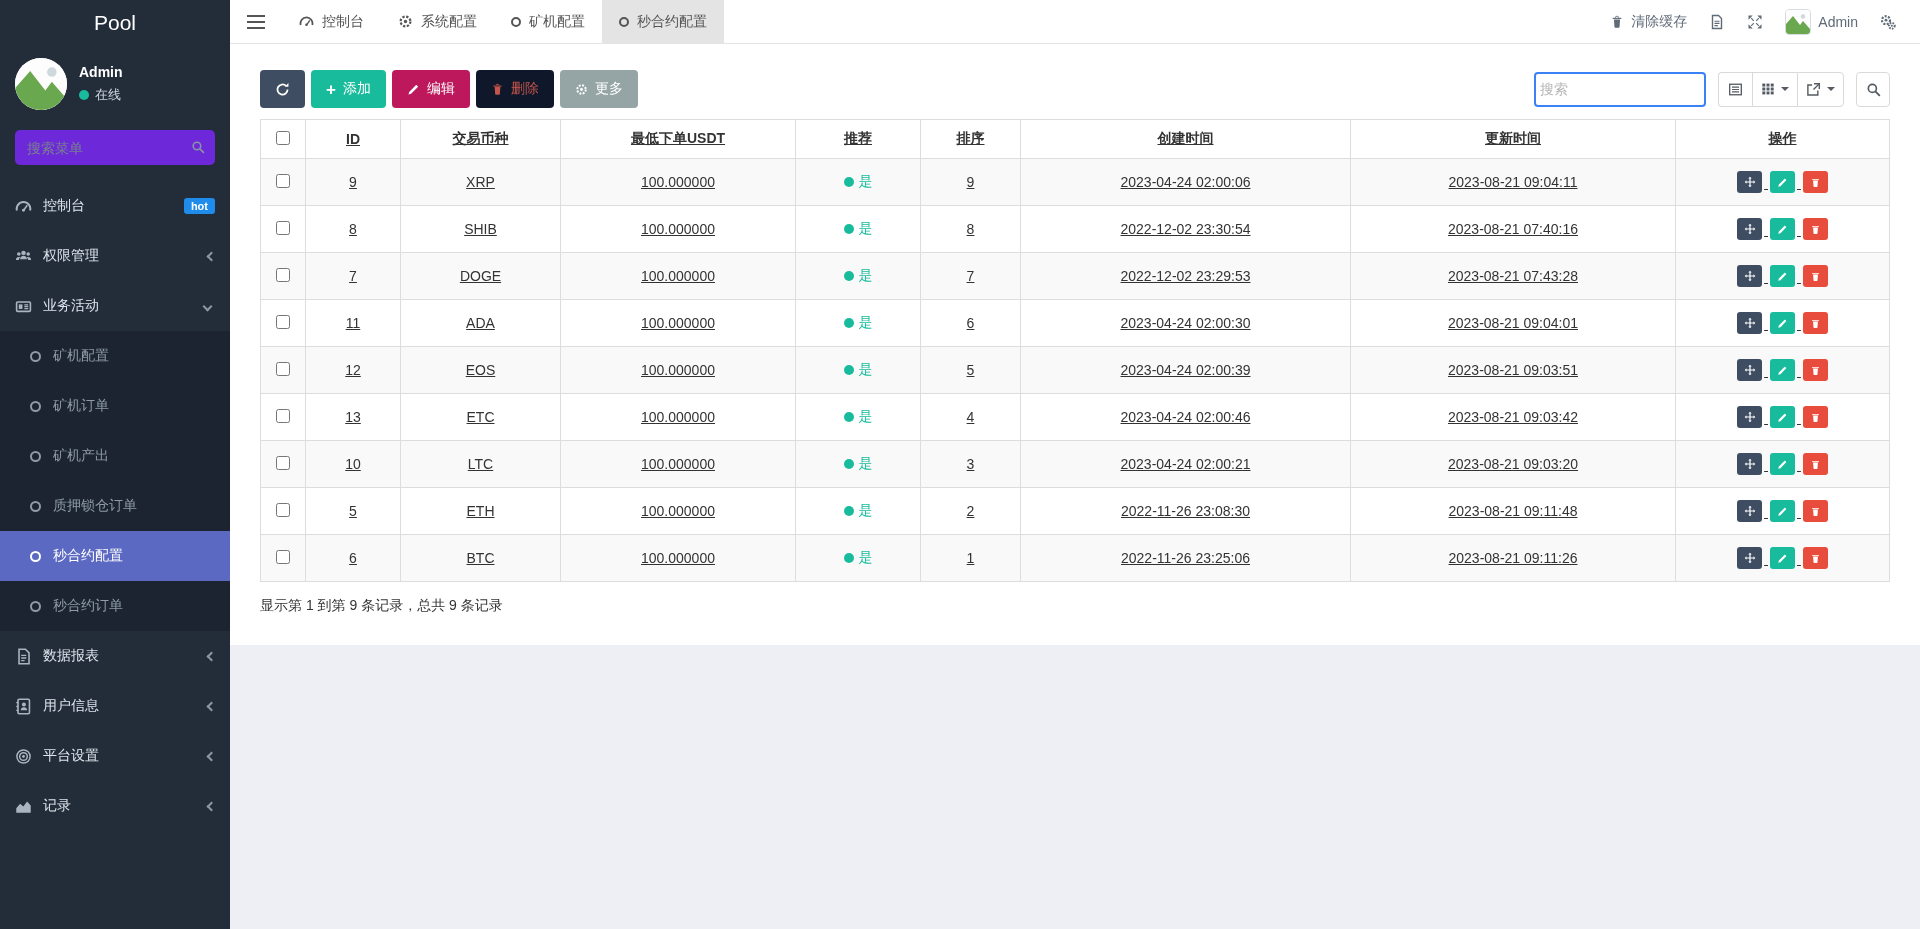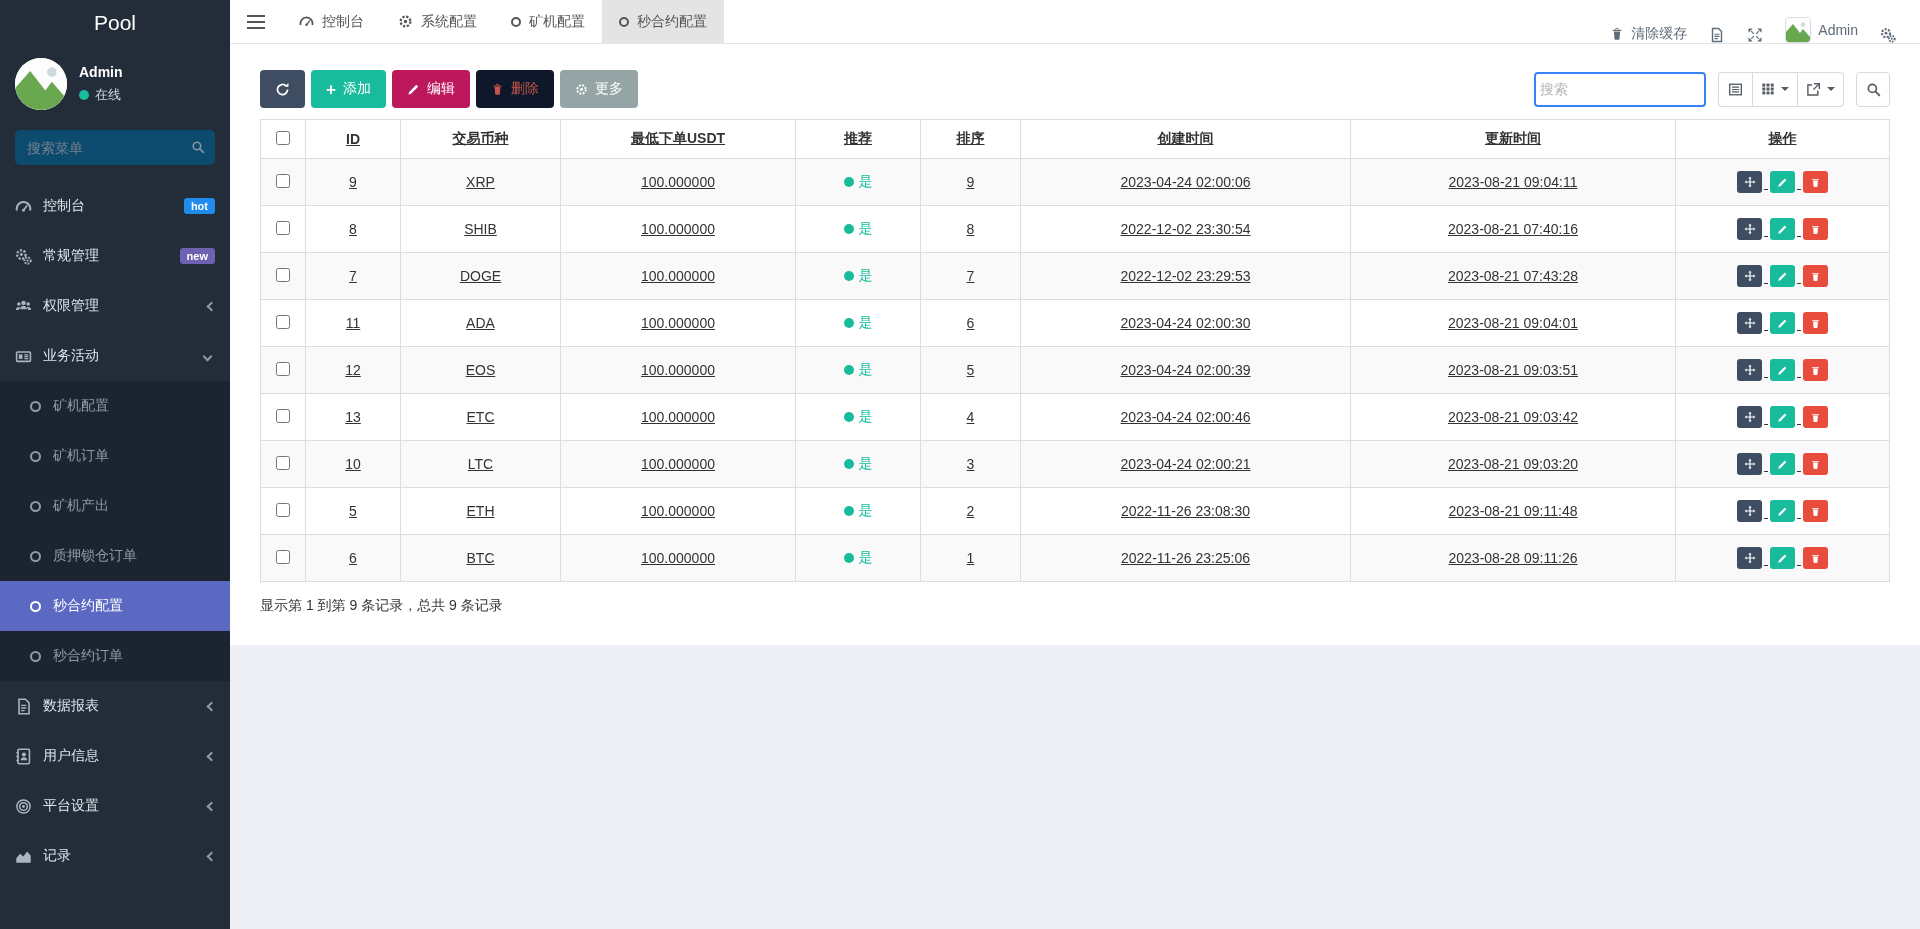--- a/index.html
+++ b/index.html
@@ -9,21 +9,21 @@
   
   .sidebar { width:230px; flex-shrink:0; background:#232d3a; height:929px; }
   .brand { height:46px; line-height:46px; text-align:center; color:#fff; font-size:21px; }
   .user-panel { display:flex; align-items:center; padding:12px 15px 10px; }
   .avatar-circle { width:52px; height:52px; border-radius:50%; overflow:hidden; background:#fff; flex-shrink:0; }
   .user-info { margin-left:12px; }
   .user-name { color:#fff; font-size:14px; font-weight:bold; margin-bottom:6px; }
   .user-status { color:#cfd6de; font-size:13px; display:flex; align-items:center; gap:6px; }
   .dot { width:10px; height:10px; border-radius:50%; background:#18bc9c; display:inline-block; }
   .side-search { margin:10px 15px 16px; position:relative; }
-  .side-search input { width:100%; height:35px; background:#0c4a6e; border:none; border-radius:5px; color:#cdd5df; padding:0 32px 0 12px; font-size:14px; outline:none; }
+  .side-search input { width:100%; height:35px; background:#6d28d9; border:none; border-radius:5px; color:#cdd5df; padding:0 32px 0 12px; font-size:14px; outline:none; }
   .side-search input::placeholder { color:#77828f; }
   .side-search .s-icon { position:absolute; right:10px; top:10px; color:#8a95a3; }
   .mi { display:flex; align-items:center; gap:11px; height:50px; padding:0 15px; font-size:14px; color:#dde4ec; cursor:pointer; }
   .mi .ico { flex-shrink:0; color:#aab4c0; }
   .badge { font-size:11px; font-weight:bold; color:#fff; padding:2px 7px; border-radius:3px; margin-left:auto; }
   .badge.hot { background:#1f8ceb; }
   .badge.new { background:#6e61b1; }
   .chev { display:inline-block; width:7px; height:7px; border:0 solid currentColor; margin-left:auto; color:#8d97a5; }
   .chev.left { border-left-width:2px; border-bottom-width:2px; transform:rotate(45deg); }
   .chev.down { border-right-width:2px; border-bottom-width:2px; transform:rotate(45deg); margin-right:4px; }
@@ -33,21 +33,21 @@
   .ring { width:11px; height:11px; border:2px solid currentColor; border-radius:50%; display:inline-block; flex-shrink:0; }
 
   
   .main { flex:1; display:flex; flex-direction:column; height:929px; }
   .navbar { height:44px; background:#fff; border-bottom:1px solid #e2e5e8; display:flex; align-items:stretch; flex-shrink:0; }
   .hamb { width:52px; display:flex; flex-direction:column; justify-content:center; align-items:center; gap:4px; cursor:pointer; }
   .hamb span { width:18px; height:2px; background:#555; }
   .nav-tab { display:flex; align-items:center; gap:8px; padding:0 17px; font-size:14px; color:#555; cursor:pointer; }
   .nav-tab.active { background:#e4e4e4; }
   .nav-tab .ico { color:#555; }
-  .tb-right { margin-left:auto; display:flex; align-items:flex-end; gap:22px; padding-right:24px; color:#5f6b77; font-size:14px; }
+  .tb-right { margin-left:auto; display:flex; align-items:center; gap:22px; padding-right:24px; color:#5f6b77; font-size:14px; }
   .tb-item { display:flex; align-items:center; gap:7px; cursor:pointer; }
   .avatar-sq { width:26px; height:26px; border-radius:4px; overflow:hidden; background:#fff; border:1px solid #d8dce0; }
 
   .content { flex:1; background:#edeff4; overflow:hidden; }
   .card { background:#fff; padding:26px 30px 30px; }
 
   
   .toolbar { display:flex; justify-content:space-between; align-items:center; }
   .tl-left { display:flex; gap:6px; }
   .btn { display:inline-flex; align-items:center; justify-content:center; gap:7px; height:38px; padding:0 15px; border:none; border-radius:4px; font-size:14px; color:#fff; cursor:pointer; }
@@ -117,30 +117,20 @@
 
   <nav>
     <div class="mi">
       <svg class="ico" width="17" height="17" viewBox="0 0 16 16">
           <path d="M1.8 11.7a6.4 6.4 0 1 1 12.4 0" fill="none" stroke="currentColor" stroke-width="1.9"></path>
           <circle cx="8" cy="11.5" r="1.4" fill="currentColor"></circle>
           <path d="M8.5 11 11.5 6.8" stroke="currentColor" stroke-width="1.5"></path>
         </svg>
       <span>控制台</span>
       <span class="badge hot">hot</span>
-    </div>
-    <div class="mi">
-      <svg class="ico" width="17" height="17" viewBox="0 0 16 16">
-          <circle cx="6" cy="6.2" r="4" fill="none" stroke="currentColor" stroke-width="2.2" stroke-dasharray="2 1.4"></circle>
-          <circle cx="6" cy="6.2" r="1.4" fill="currentColor"></circle>
-          <circle cx="11.8" cy="11.8" r="2.9" fill="none" stroke="currentColor" stroke-width="2" stroke-dasharray="1.6 1.2"></circle>
-          <circle cx="11.8" cy="11.8" r="1" fill="currentColor"></circle>
-        </svg>
-      <span>常规管理</span>
-      <span class="badge new">new</span>
     </div>
     <div class="mi">
       <svg class="ico" width="17" height="17" viewBox="0 0 16 16" fill="currentColor">
           <circle cx="8" cy="4.6" r="2.1"></circle>
           <path d="M4.8 10.6c0-2 1.4-3.2 3.2-3.2s3.2 1.2 3.2 3.2z"></path>
           <circle cx="3.6" cy="5.6" r="1.7"></circle>
           <path d="M.8 11.2c0-1.7 1.2-2.7 2.8-2.7.5 0 1 .1 1.4.3-.8.7-1.3 1.5-1.4 2.4z"></path>
           <circle cx="12.4" cy="5.6" r="1.7"></circle>
           <path d="M15.2 11.2c0-1.7-1.2-2.7-2.8-2.7-.5 0-1 .1-1.4.3.8.7 1.3 1.5 1.4 2.4z"></path>
         </svg>
@@ -652,21 +642,21 @@
             <td><input type="checkbox" style=""></td>
             <td>6</td>
             <td>BTC</td>
             <td>100.000000</td>
             <td><span class="rec">
                   <span class="dot"></span>
                   <span>是</span>
                 </span></td>
             <td>1</td>
             <td>2022-11-26 23:25:06</td>
-            <td>2023-08-28 09:11:26</td>
+            <td>2023-08-21 09:11:26</td>
             <td>
               <button class="act move">
                   <svg width="12" height="12" viewBox="0 0 16 16">
                     <path d="M8 1 10.3 3.3H8.8v3.9h3.9V5.7L15 8l-2.3 2.3V8.8H8.8v3.9h1.5L8 15l-2.3-2.3h1.5V8.8H3.3v1.5L1 8l2.3-2.3v1.5h3.9V3.3H5.7z" fill="currentColor"></path>
                   </svg>
                 </button>
               <button class="act edit">
                   <svg width="11" height="11" viewBox="0 0 16 16">
                     <path d="M1.8 14.2l.9-3.2 8.4-8.4c.2-.2.5-.2.7 0l1.6 1.6c.2.2.2.5 0 .7l-8.4 8.4z" fill="currentColor"></path>
                   </svg>

